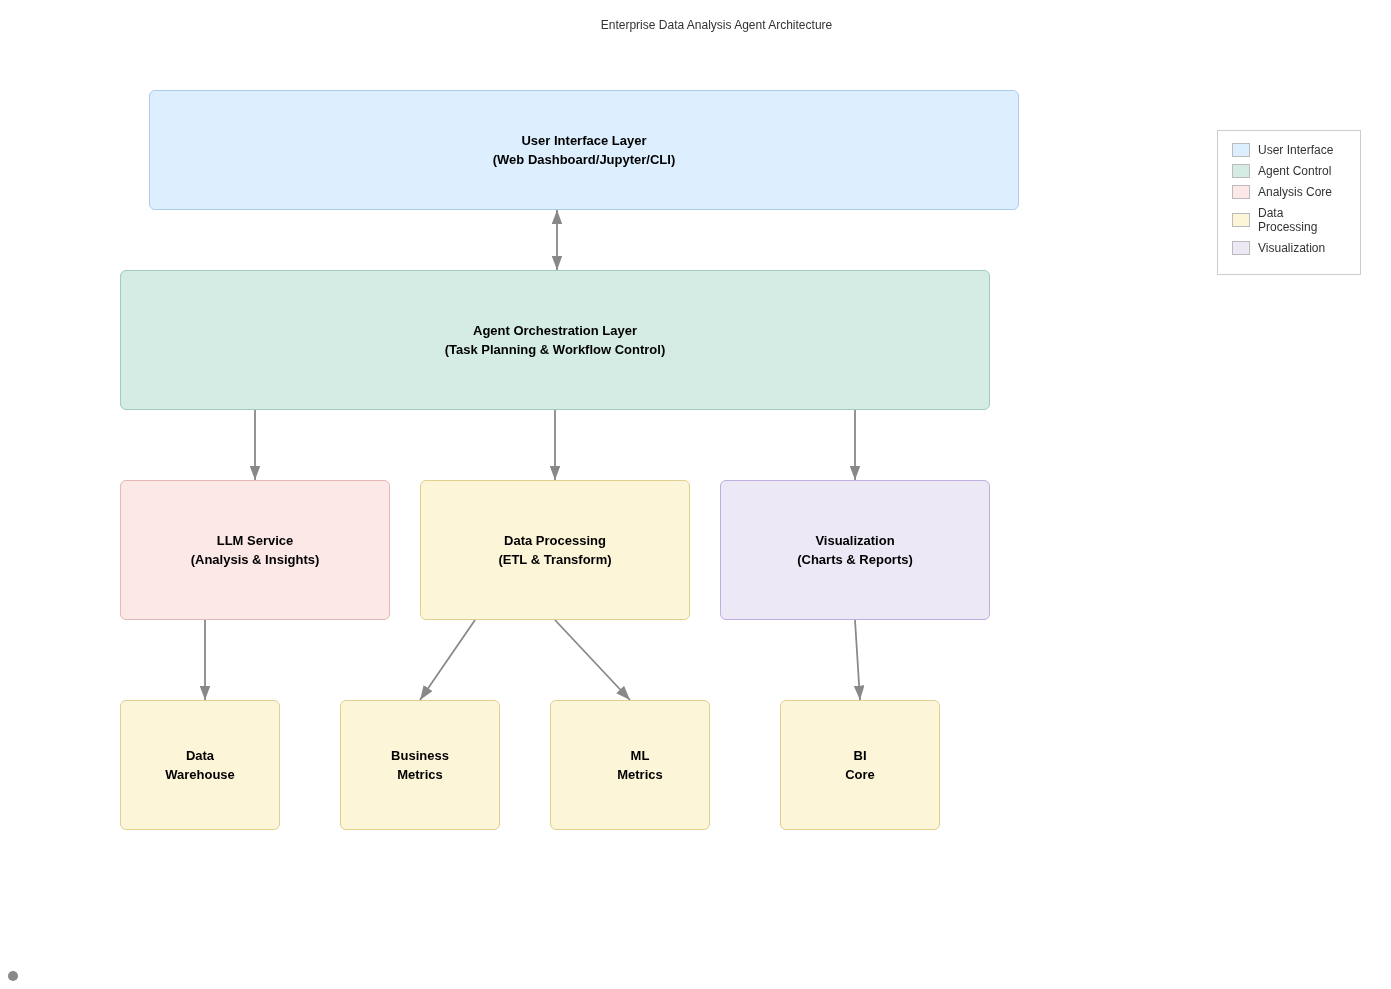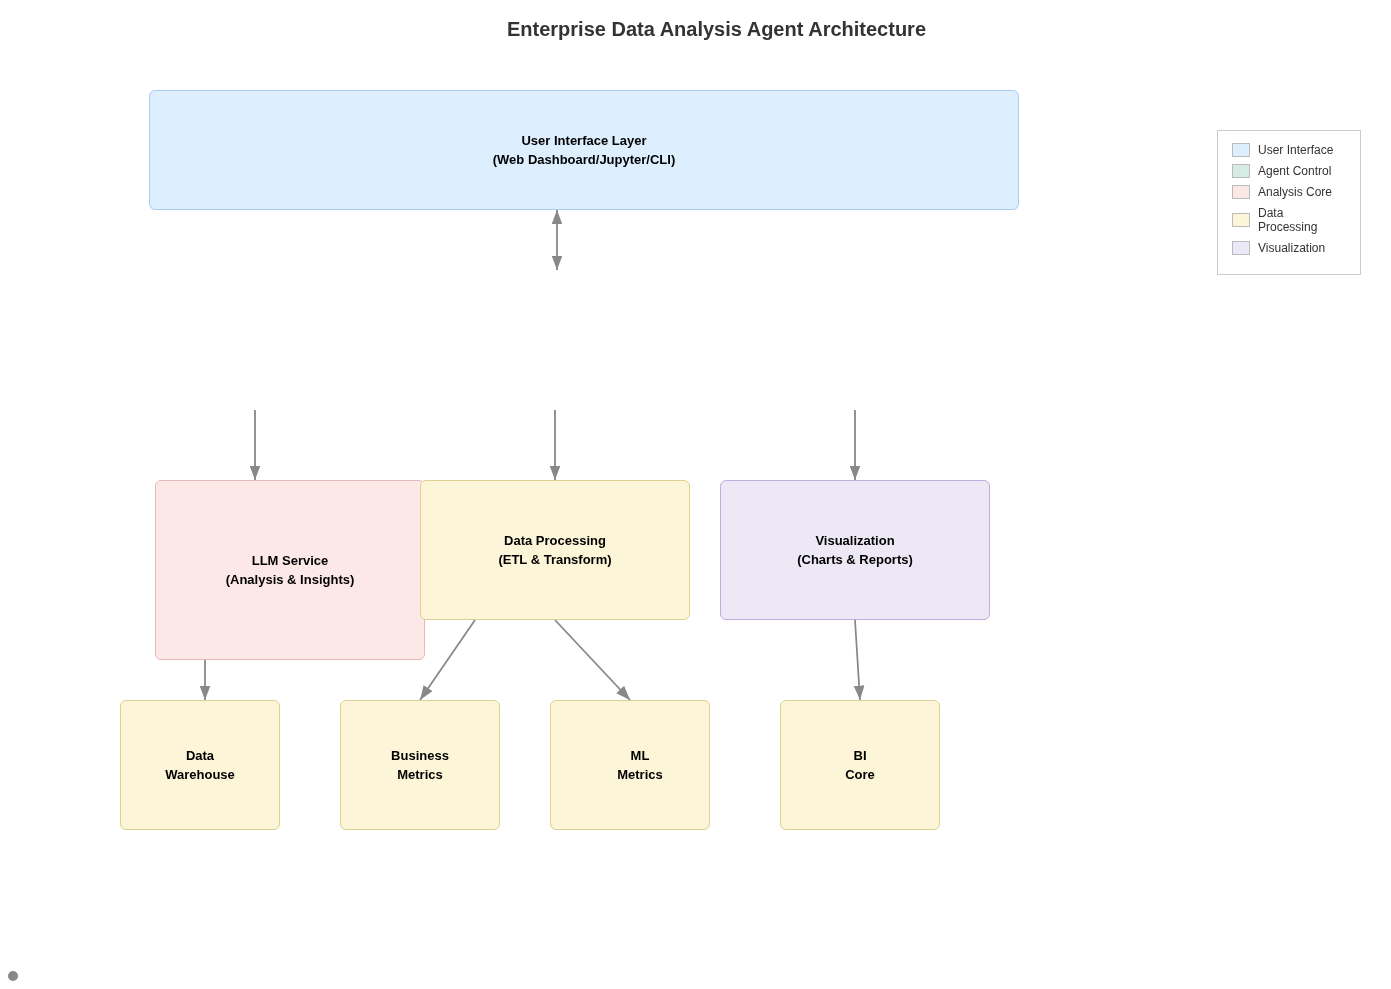--- a/index.html
+++ b/index.html
@@ -8,22 +8,22 @@
       font-family: Arial, sans-serif;
       font-size: 13px;
       width: 1391px;
       height: 989px;
       position: relative;
       overflow: hidden;
     }
 
     .page-title {
       text-align: center;
-      font-size: 20px;
-      font-weight: bold;
+      font-size: 12px;
+      font-weight: normal;
       color: #333;
       padding-top: 18px;
       padding-bottom: 10px;
       padding-left: 42px;
     }
 
     .diagram-area {
       position: absolute;
       top: 50px;
       left: 60px;
@@ -66,24 +66,23 @@
       height: 140px;
       background: #d4ece4;
       border: 1.5px solid #a0ccbb;
     }
 
     
     .llm-box {
       top: 430px;
       left: 60px;
       width: 270px;
-      height: 180px;
+      height: 140px;
       background: #fde8e8;
       border: 1.5px solid #e8b8b8;
-      margin-left: 35px;
     }
 
     
     .dp-box {
       top: 430px;
       left: 360px;
       width: 270px;
       height: 140px;
       background: #fdf5d8;
       border: 1.5px solid #e0d090;
@@ -198,20 +197,26 @@
     <line x1="795" y1="570" x2="800" y2="650" stroke="#888" stroke-width="1.8" marker-end="url(#arrowhead)"></line>
   </svg>
 
   <div class="layer-box ui-layer">
     <div class="layer-label">
       <div>User Interface Layer</div>
       <div>(Web Dashboard/Jupyter/CLI)</div>
     </div>
   </div>
 
+  <div class="layer-box agent-layer">
+    <div class="layer-label">
+      <div>Agent Orchestration Layer</div>
+      <div>(Task Planning &amp; Workflow Control)</div>
+    </div>
+  </div>
 
   <div class="layer-box llm-box">
     <div class="layer-label">
       <div>LLM Service</div>
       <div>(Analysis &amp; Insights)</div>
     </div>
   </div>
 
   <div class="layer-box dp-box">
     <div class="layer-label">

